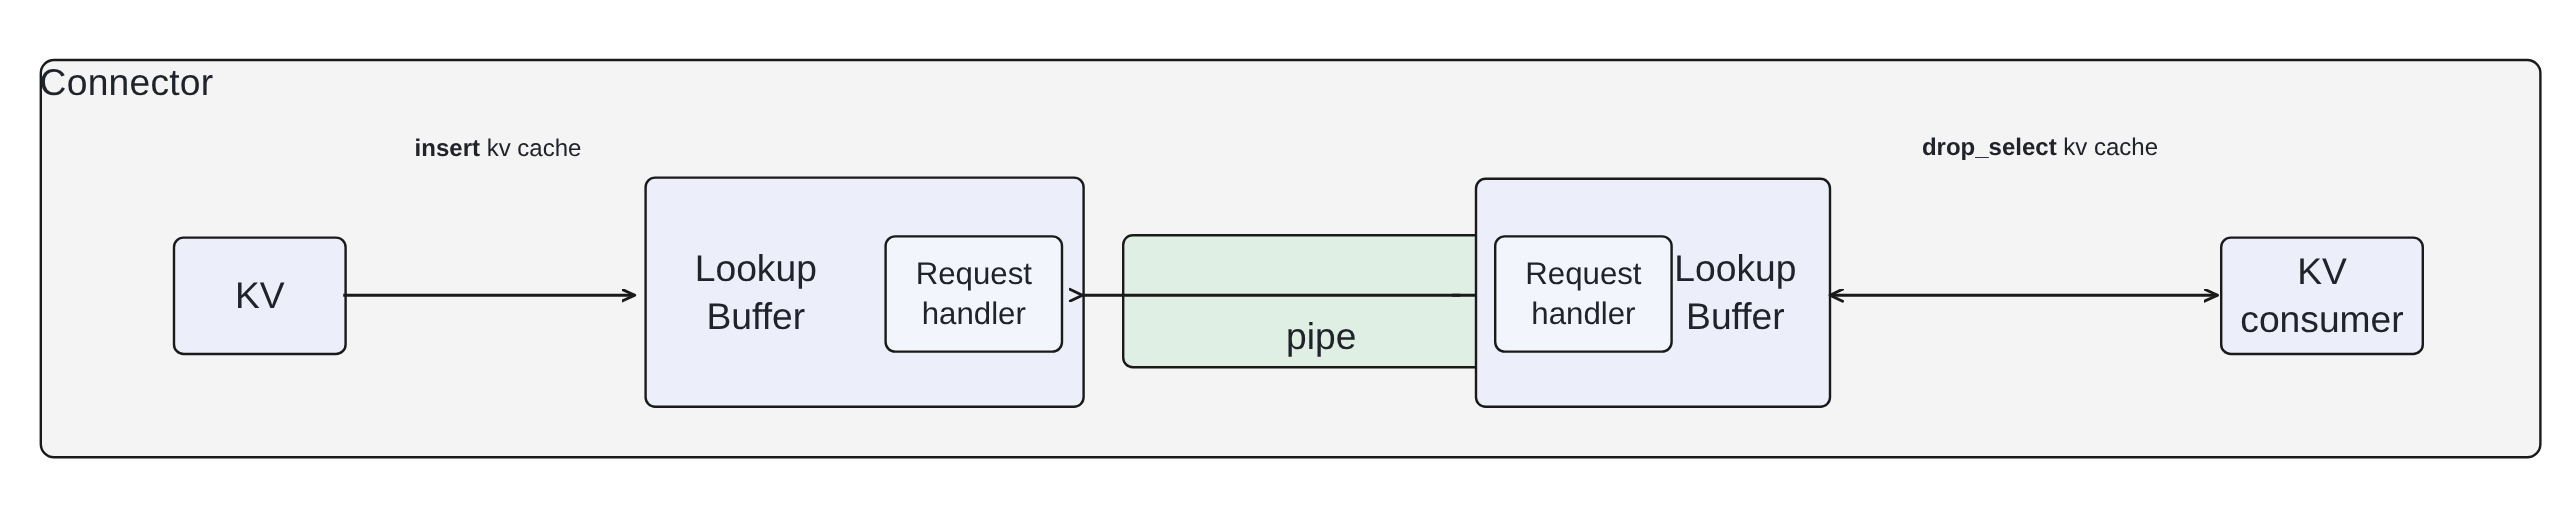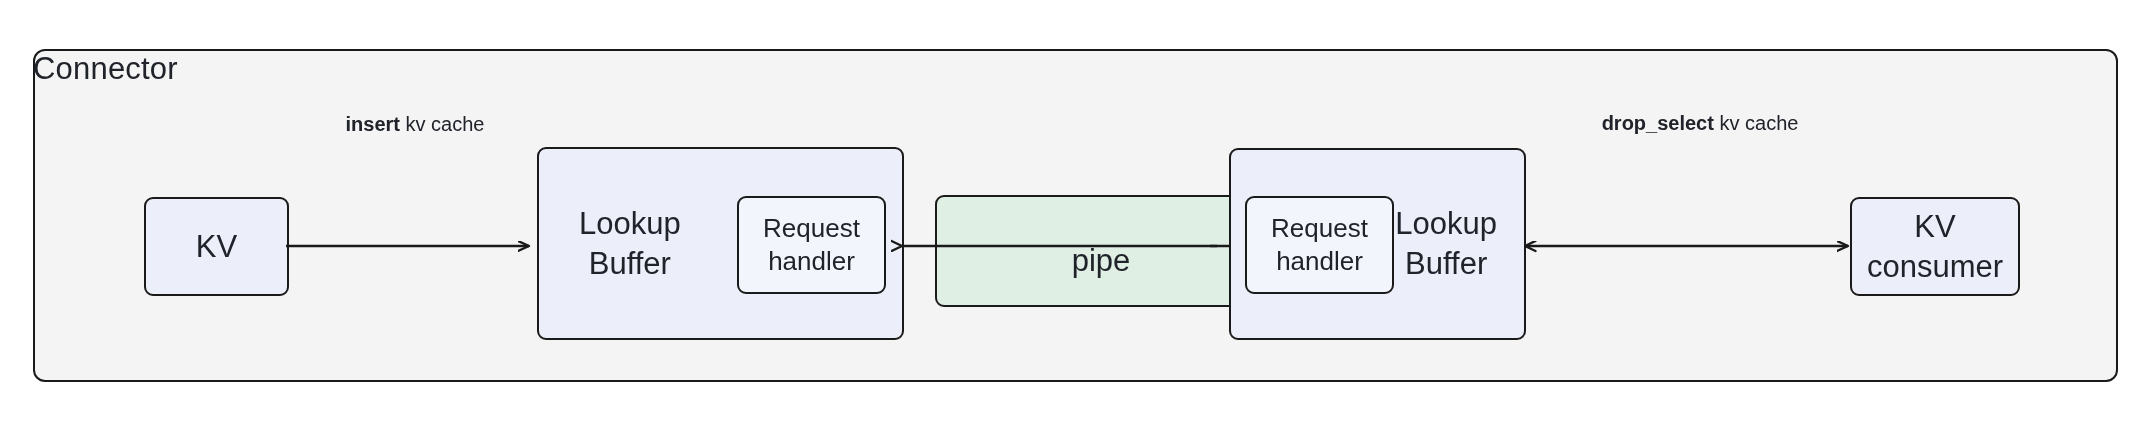--- a/index.html
+++ b/index.html
@@ -70,21 +70,21 @@
     font-size: 26px;
     line-height: 1.28;
   }
 
   
   .kv-producer   { left: 144px;  top: 197px; width: 145px; height: 99px; }
   .buffer-left   { left: 537px;  top: 147px; width: 367px; height: 193px;
                    justify-content: flex-start; padding-left: 40px; }
   .handler-left  { left: 737px;  top: 196px; width: 149px; height: 98px; }
   .pipe-box      { left: 935px;  top: 195px; width: 332px; height: 112px;
-                   align-items: flex-end; padding-bottom: 24px; }
+                   align-items: flex-end; padding-bottom: 4px; }
   .buffer-right  { left: 1229px; top: 148px; width: 297px; height: 192px;
                    justify-content: flex-end; padding-right: 27px; }
   .handler-right { left: 1245px; top: 196px; width: 149px; height: 98px; }
   .kv-consumer   { left: 1850px; top: 197px; width: 170px; height: 99px; }
 
   
   .arrow-svg { overflow: visible; }
 
   
   .edge-label {

